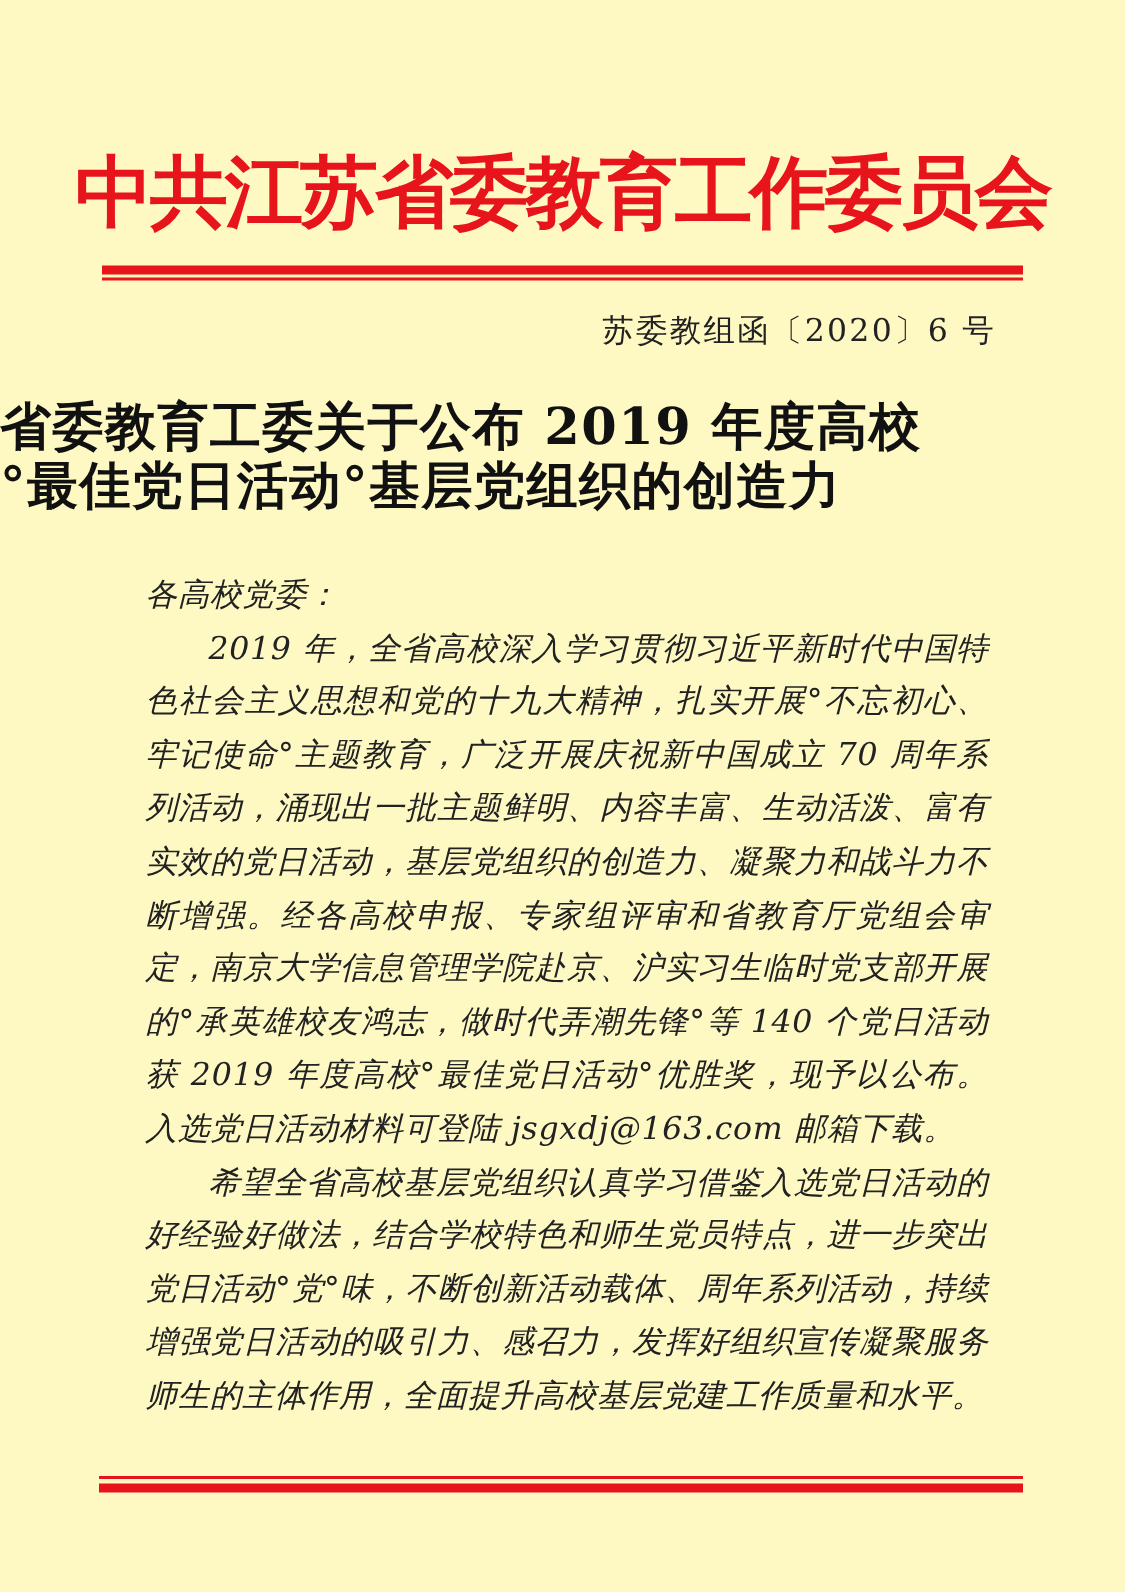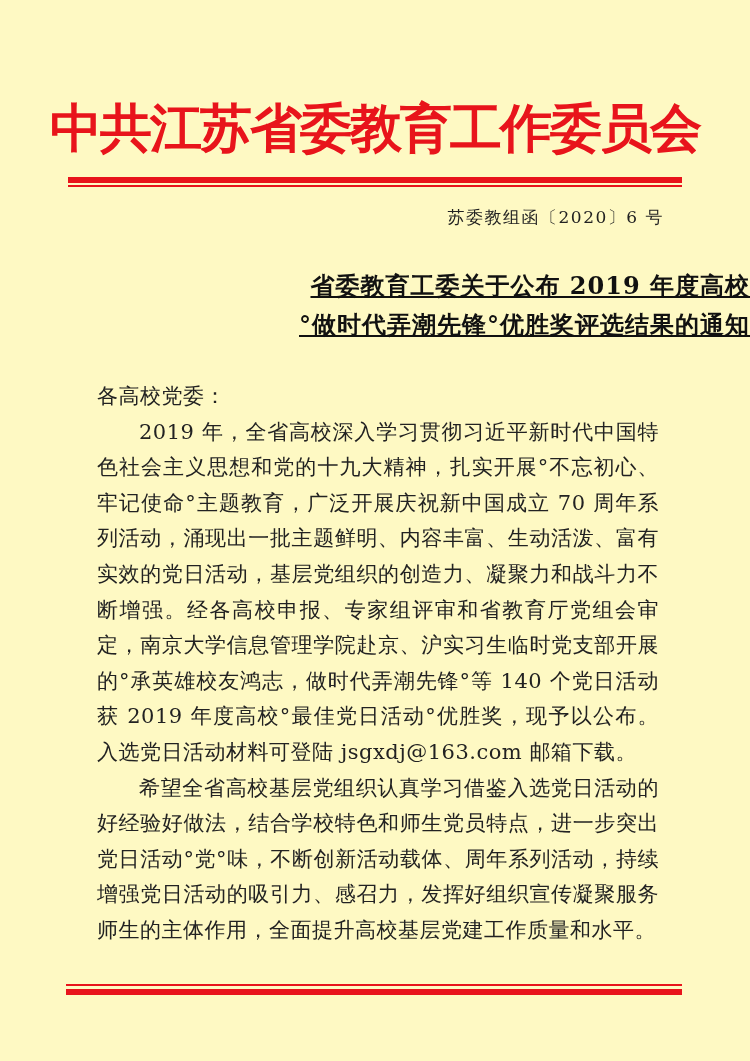--- a/index.html
+++ b/index.html
@@ -39,53 +39,52 @@
     width: 614px;
   }
   .sep-top .rule-thick { height: 6px; background: #e8141b; }
   .sep-top .rule-thin  { height: 2px; background: #e8141b; margin-top: 2px; }
 
   
   .doc-number {
     position: absolute;
     top: 206px;
     right: 86px;
-    font-size: 17px;
+    font-size: 21px;
     letter-spacing: 1.5px;
     color: #222;
   }
 
   
   .doc-title {
     position: absolute;
     top: 266px;
     left: 0;
     width: 100%;
-    text-align: right;
-    font-size: 24px;
+    text-align: left;
+    font-size: 34px;
     font-weight: bold;
     line-height: 39px;
     letter-spacing: 1px;
     color: #111;
-    text-decoration: underline;
   }
 
   
   .body-text {
     position: absolute;
     top: 379px;
     left: 97px;
     width: 562px;
     font-size: 21px;
     line-height: 35.6px;
     text-align: justify;
     letter-spacing: 0.5px;
     color: #222;
   }
-  .body-text p { margin: 0; }
+  .body-text p { margin: 0; font-style: italic; }
   .body-text .para { text-indent: 2em; }
 
   
   .sep-bottom {
     position: absolute;
     top: 984px;
     left: 66px;
     width: 616px;
   }
   .sep-bottom .rule-thin  { height: 2px; background: #e8141b; }
@@ -100,21 +99,21 @@
 
   <div class="sep-top">
     <div class="rule-thick"></div>
     <div class="rule-thin"></div>
   </div>
 
   <div class="doc-number">苏委教组函〔2020〕6 号</div>
 
   <div class="doc-title">
     <div>省委教育工委关于公布 2019 年度高校</div>
-    <div>°做时代弄潮先锋°优胜奖评选结果的通知</div>
+    <div>°最佳党日活动°基层党组织的创造力</div>
   </div>
 
   <div class="body-text">
     <p class="salutation">各高校党委：</p>
     <p class="para">2019 年，全省高校深入学习贯彻习近平新时代中国特色社会主义思想和党的十九大精神，扎实开展°不忘初心、牢记使命°主题教育，广泛开展庆祝新中国成立 70 周年系列活动，涌现出一批主题鲜明、内容丰富、生动活泼、富有实效的党日活动，基层党组织的创造力、凝聚力和战斗力不断增强。经各高校申报、专家组评审和省教育厅党组会审定，南京大学信息管理学院赴京、沪实习生临时党支部开展的°承英雄校友鸿志，做时代弄潮先锋°等 140 个党日活动获 2019 年度高校°最佳党日活动°优胜奖，现予以公布。入选党日活动材料可登陆 jsgxdj@163.com 邮箱下载。</p>
     <p class="para">希望全省高校基层党组织认真学习借鉴入选党日活动的好经验好做法，结合学校特色和师生党员特点，进一步突出党日活动°党°味，不断创新活动载体、周年系列活动，持续增强党日活动的吸引力、感召力，发挥好组织宣传凝聚服务师生的主体作用，全面提升高校基层党建工作质量和水平。</p>
   </div>
 
   <div class="sep-bottom">
     <div class="rule-thin"></div>

